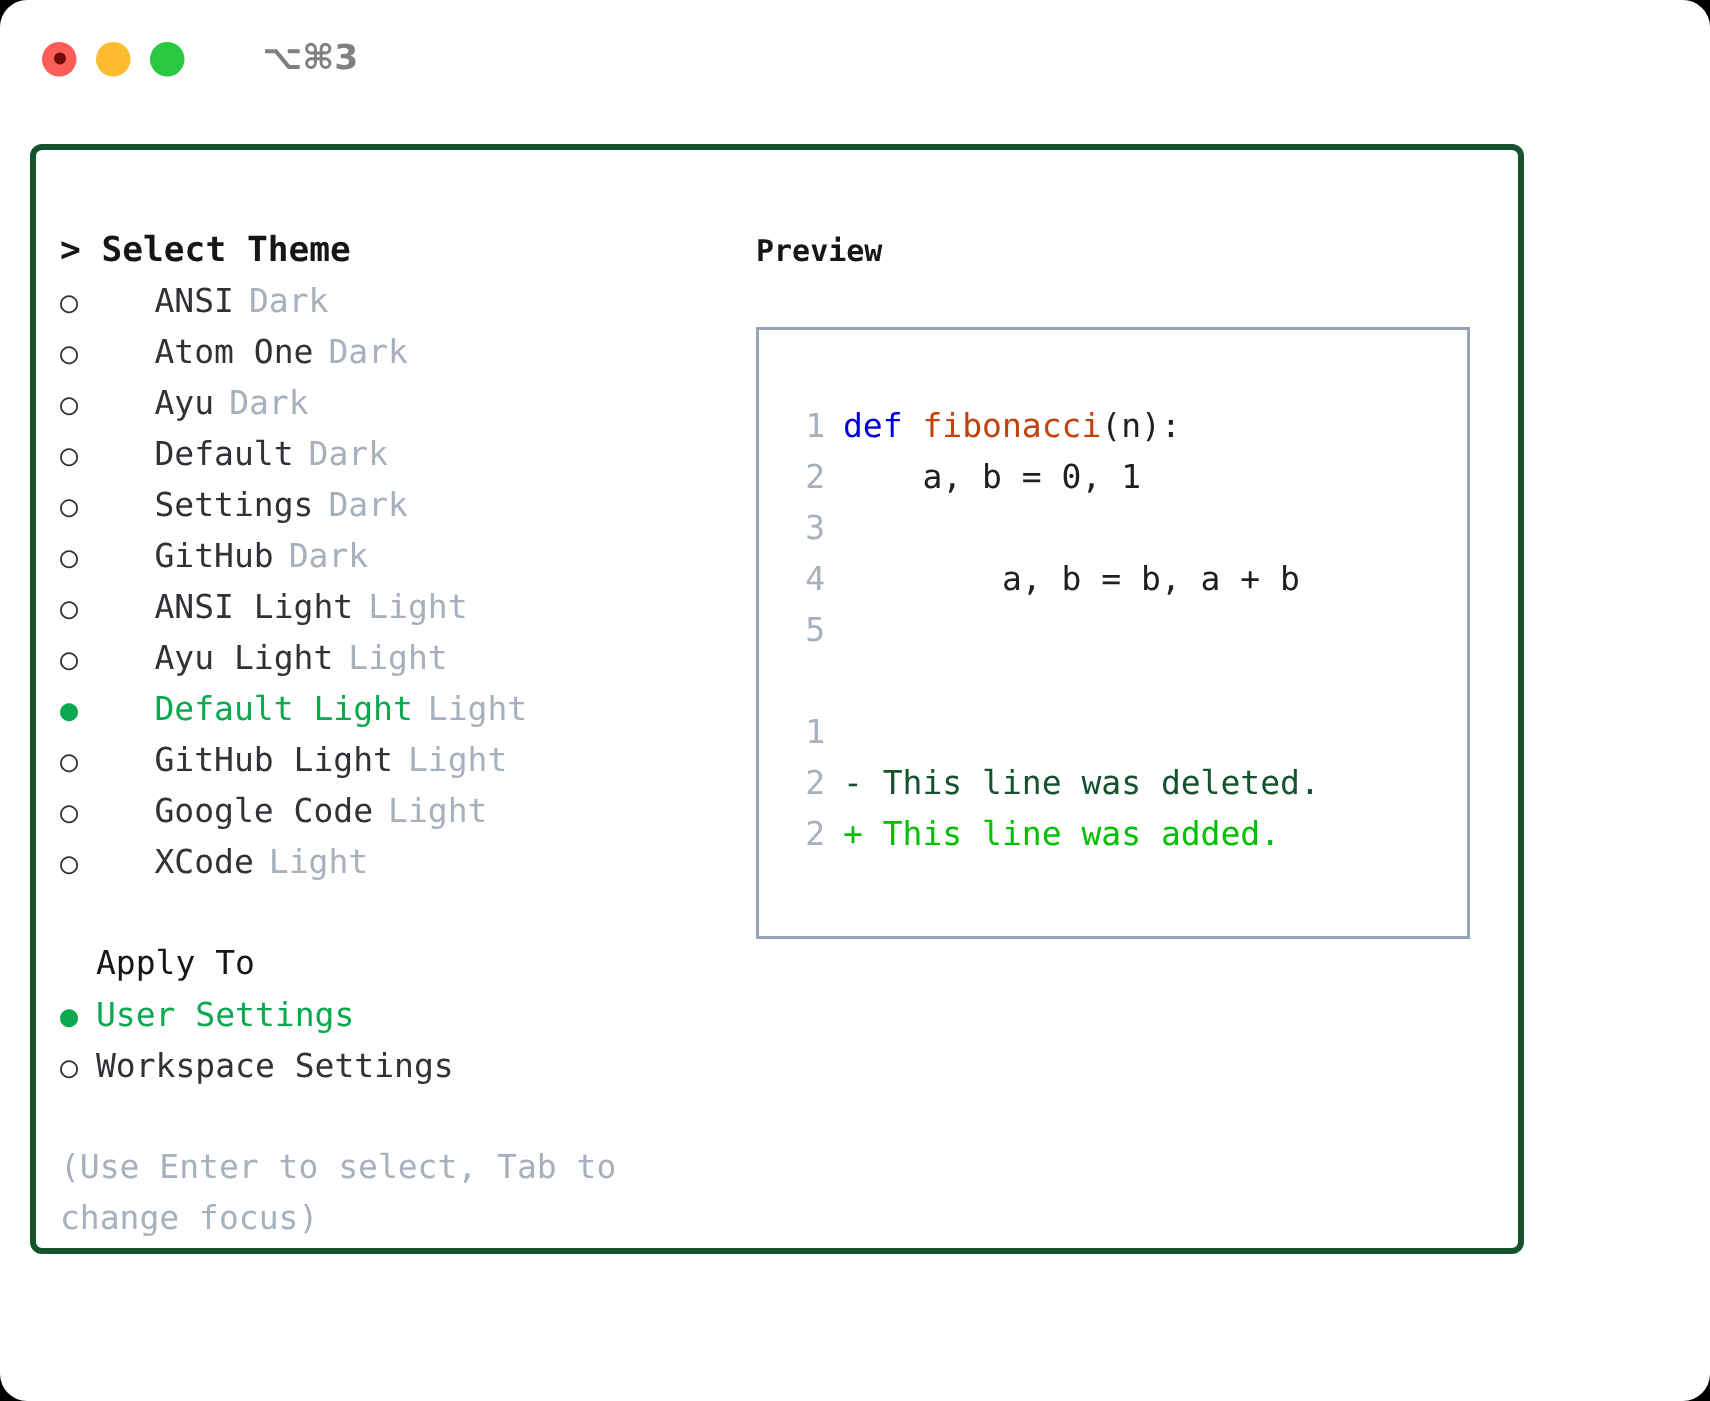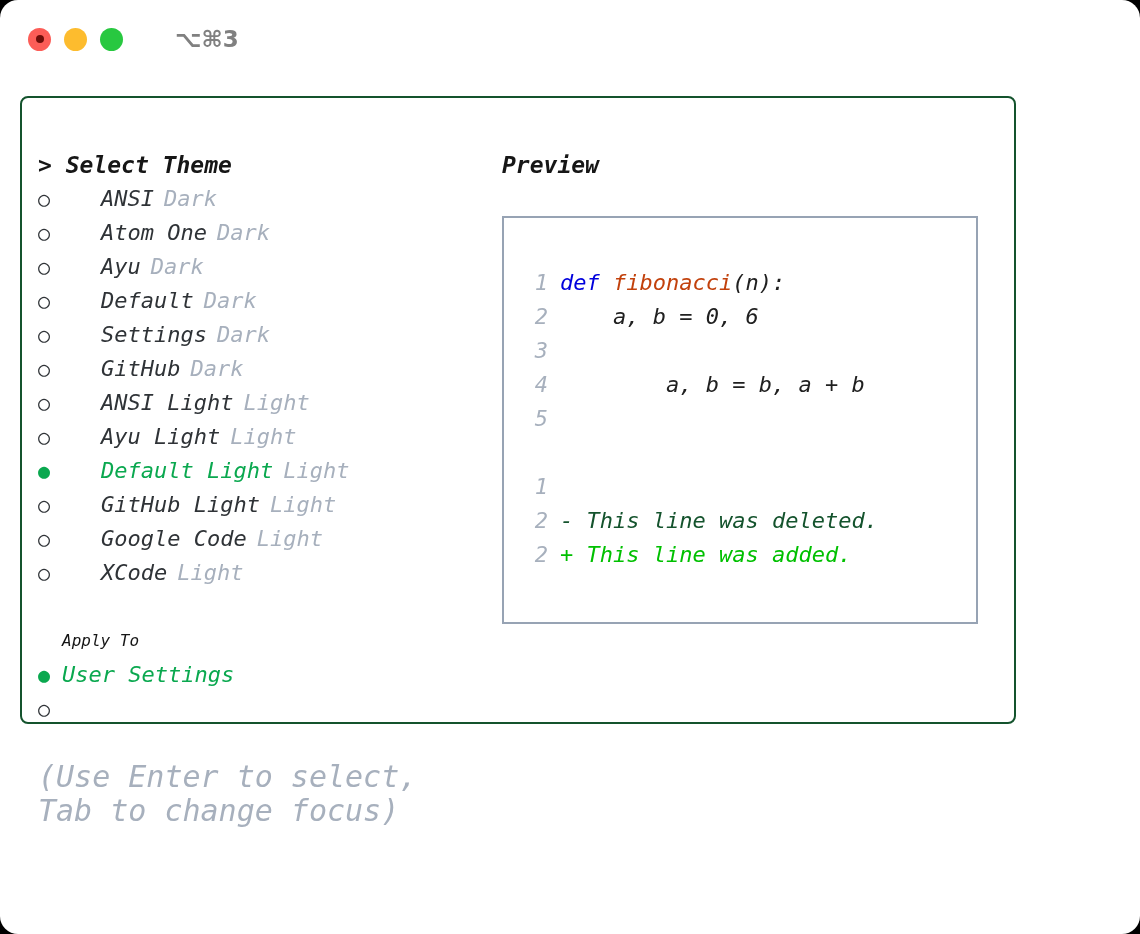--- a/index.html
+++ b/index.html
@@ -68,26 +68,25 @@
     letter-spacing: 0px;
     white-space: pre;
   }
 
   
   .card {
     position: absolute;
     left: 20px;
     top: 96px;
     width: 996px;
-    height: 628px;
-    border: 2px solid #14532d;
+    height: 740px;
+    border: 4px solid #14532d;
     border-radius: 8px;
     box-sizing: border-box;
     background: #ffffff;
-    font-style: italic;
   }
 
   
   .left-pane {
     position: absolute;
     left: 16px;
     top: 50px;
     width: 460px;
   }
   .header-row {
@@ -118,57 +117,57 @@
   .theme-row.selected .theme-name { color: #0aa84f; }
   .theme-row.selected .bullet { font-size: 20px; }
   .theme-name { color: #2f3337; margin-left: 39px; }
   .theme-kind {
     color: #a7b0bd;
     margin-left: 10px;
   }
 
   .apply-block { margin-top: 34px; }
   .apply-label {
-    font-size: 16px;
+    font-size: 22px;
     line-height: 34px;
     height: 34px;
     color: #161616;
     padding-left: 24px;
     white-space: pre;
   }
   .apply-row {
     display: flex;
     align-items: baseline;
     font-size: 22px;
     line-height: 34px;
     height: 34px;
     white-space: pre;
     color: #2f3337;
   }
   .apply-row.selected .bullet,
   .apply-row.selected .apply-name { color: #0aa84f; }
 
   .hint {
     margin-top: 34px;
-    font-size: 30px;
+    font-size: 22px;
     line-height: 34px;
     color: #a7b0bd;
     width: 400px;
     white-space: pre-wrap;
   }
 
   
   .right-pane {
     position: absolute;
     left: 480px;
     top: 50px;
     width: 500px;
   }
   .preview-title {
-    font-size: 23px;
+    font-size: 20px;
     font-weight: bold;
     color: #161616;
     line-height: 34px;
     height: 34px;
     white-space: pre;
   }
   .preview-box {
     margin-top: 34px;
     width: 476px;
     height: 408px;
@@ -240,35 +239,35 @@
           <div class="theme-row selected"><span class="bullet">●</span><span class="theme-name">Default Light</span><span class="theme-kind">Light</span></div>
           <div class="theme-row"><span class="bullet">○</span><span class="theme-name">GitHub Light</span><span class="theme-kind">Light</span></div>
           <div class="theme-row"><span class="bullet">○</span><span class="theme-name">Google Code</span><span class="theme-kind">Light</span></div>
           <div class="theme-row"><span class="bullet">○</span><span class="theme-name">XCode</span><span class="theme-kind">Light</span></div>
         </div>
 
       <div class="apply-block">
         <div class="apply-label">Apply To</div>
         <div id="apply-list">
             <div class="apply-row selected"><span class="bullet">●</span><span class="apply-name">User Settings</span></div>
-            <div class="apply-row"><span class="bullet">○</span></div>
+            <div class="apply-row"><span class="bullet">○</span><span class="apply-name">Workspace Settings</span></div>
           </div>
       </div>
 
       <div class="hint">(Use Enter to select, Tab to change focus)</div>
     </div>
 
     <div class="right-pane">
       <div class="preview-title">Preview</div>
 
       <div class="preview-box">
         <div class="code-area">
           <div id="code-lines">
               <div class="code-line"><span class="ln">1</span><span class="code-text"><span class="kw">def</span><span class="plain"> </span><span class="fn">fibonacci</span><span class="plain">(n):</span></span></div>
-              <div class="code-line"><span class="ln">2</span><span class="code-text"><span class="plain">    a, b = 0, 6</span></span></div>
+              <div class="code-line"><span class="ln">2</span><span class="code-text"><span class="plain">    a, b = 0, 1</span></span></div>
               <div class="code-line"><span class="ln">3</span></div>
               <div class="code-line"><span class="ln">4</span><span class="code-text"><span class="plain">        a, b = b, a + b</span></span></div>
               <div class="code-line"><span class="ln">5</span></div>
             </div>
           <div class="spacer-line"></div>
           <div id="diff-lines">
               <div class="code-line"><span class="ln">1</span></div>
               <div class="code-line"><span class="ln">2</span><span class="code-text diff-del">- This line was deleted.</span></div>
               <div class="code-line"><span class="ln">2</span><span class="code-text diff-add">+ This line was added.</span></div>
             </div>

